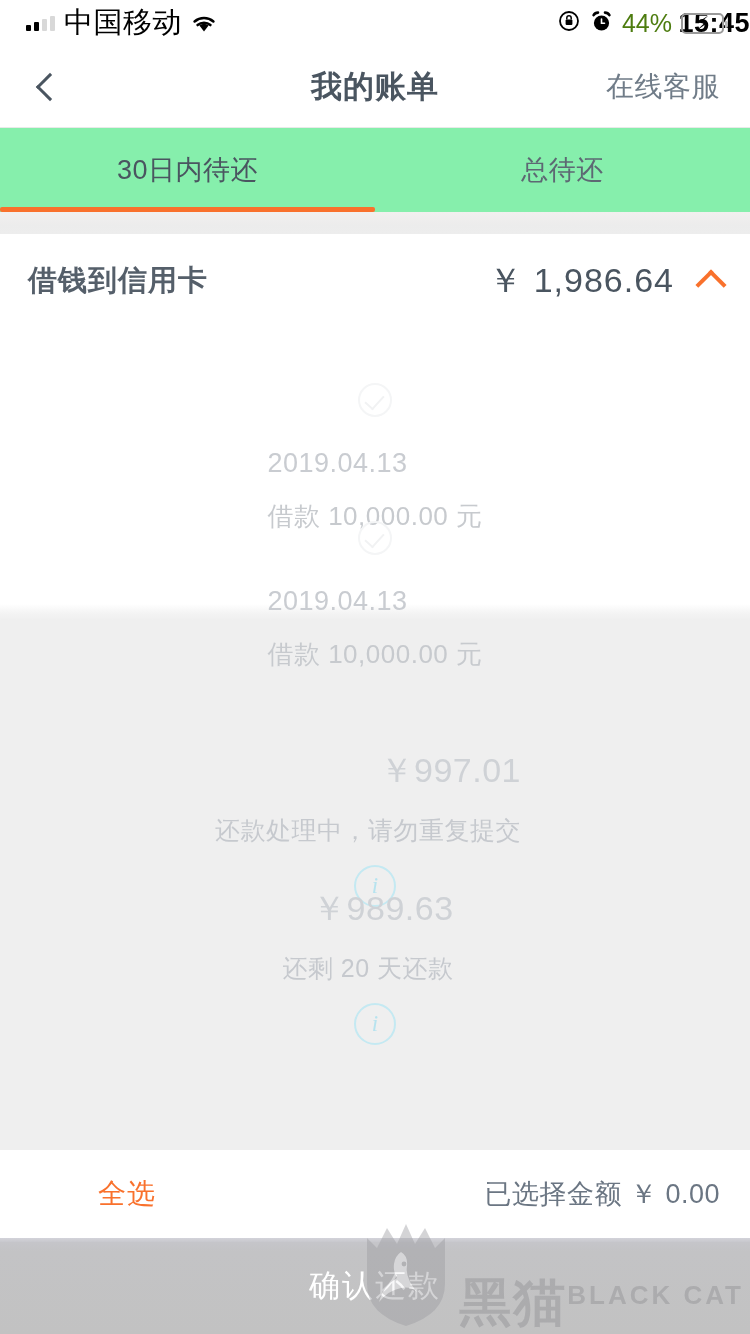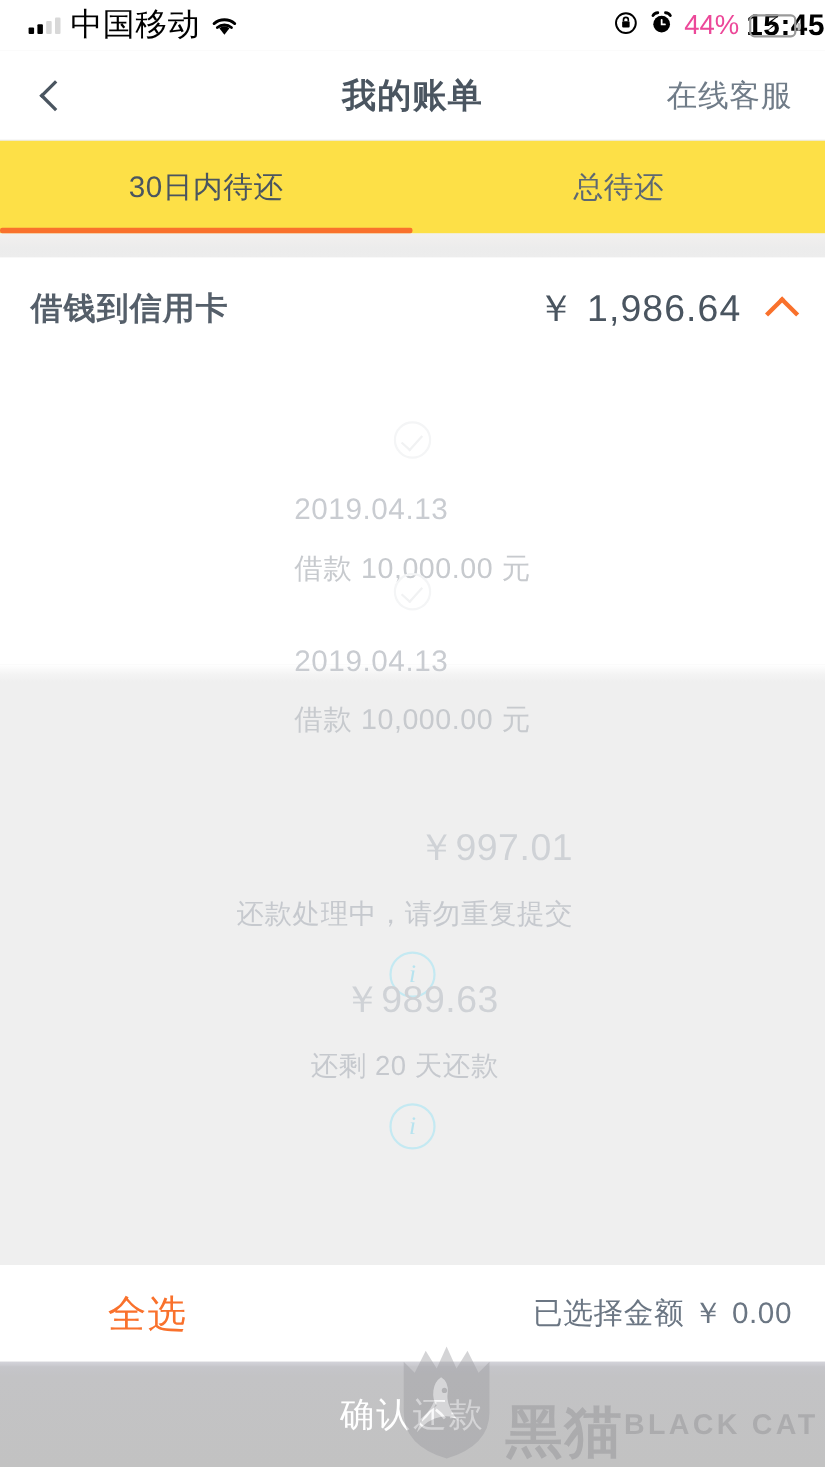--- a/index.html
+++ b/index.html
@@ -29,21 +29,21 @@
   .wifi { width:26px; height:19px; position:relative; }
   .sb-center {
     position:absolute; left:0; right:0; text-align:right;
     font-size:27px; font-weight:bold; color:#000; letter-spacing:.5px;
     pointer-events:none;
   }
   .sb-right {
     margin-left:auto; display:flex; align-items:center; gap:9px;
     position:relative; z-index:2;
   }
-  .batt-pct { font-size:25px; color:#ec4899; }
+  .batt-pct { font-size:25px; color:#4d7c0f; }
   .batt {
     width:43px; height:21px; border:2px solid #9a9a9a; border-radius:5px;
     position:relative; padding:2px;
   }
   .batt::after {
     content:""; position:absolute; right:-6px; top:6px;
     width:3px; height:7px; background:#b9b9b9; border-radius:0 2px 2px 0;
   }
   .batt-fill { width:46%; height:100%; background:#33d15f; border-radius:2px; }
   .bolt {
@@ -74,21 +74,21 @@
     letter-spacing:1px; pointer-events:none;
   }
   .nav-action {
     margin-left:auto; margin-right:30px;
     font-size:28px; color:#707c88; letter-spacing:.5px;
     position:relative; z-index:2; cursor:pointer;
   }
 
   
   .tabs {
-    height:84px; background:#fde047;
+    height:84px; background:#86efac;
     display:flex; position:relative;
   }
   .tab {
     flex:1; display:flex; align-items:center; justify-content:center;
     font-size:27px; color:#5d6873; letter-spacing:.5px;
     cursor:pointer;
   }
   .tab.active { color:#4a5560; }
   .tab-underline {
     position:absolute; bottom:0; left:0;
@@ -169,21 +169,21 @@
 
   
   .bottom-wrap {
     position:absolute; left:0; right:0; bottom:0;
   }
   .select-bar {
     height:88px; background:#ffffff;
     display:flex; align-items:center; padding:0 30px;
   }
   .select-all {
-    font-size:35px; color:#f9712c; margin-left:68px;
+    font-size:28px; color:#f9712c; margin-left:68px;
     letter-spacing:1px; cursor:pointer;
   }
   .select-amt {
     margin-left:auto; font-size:27px; color:#6b7683; letter-spacing:.5px;
   }
   .confirm-bar {
     height:96px;
     background:linear-gradient(to bottom,#c6c6cc 0%,#c3c3c5 14%,#c2c2c2 100%);
     display:flex; align-items:center; justify-content:center;
     position:relative; cursor:not-allowed;

